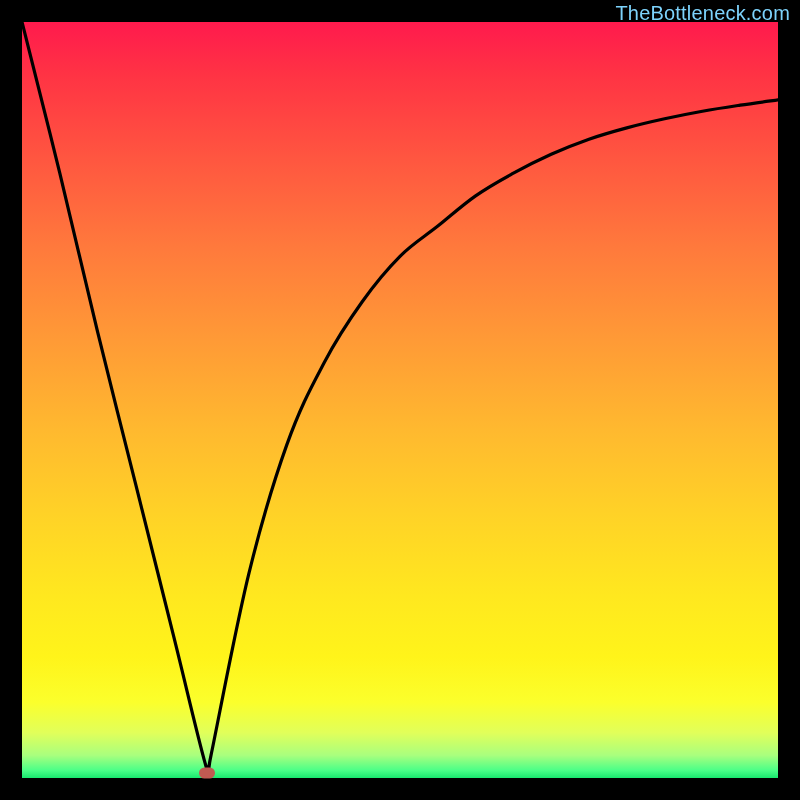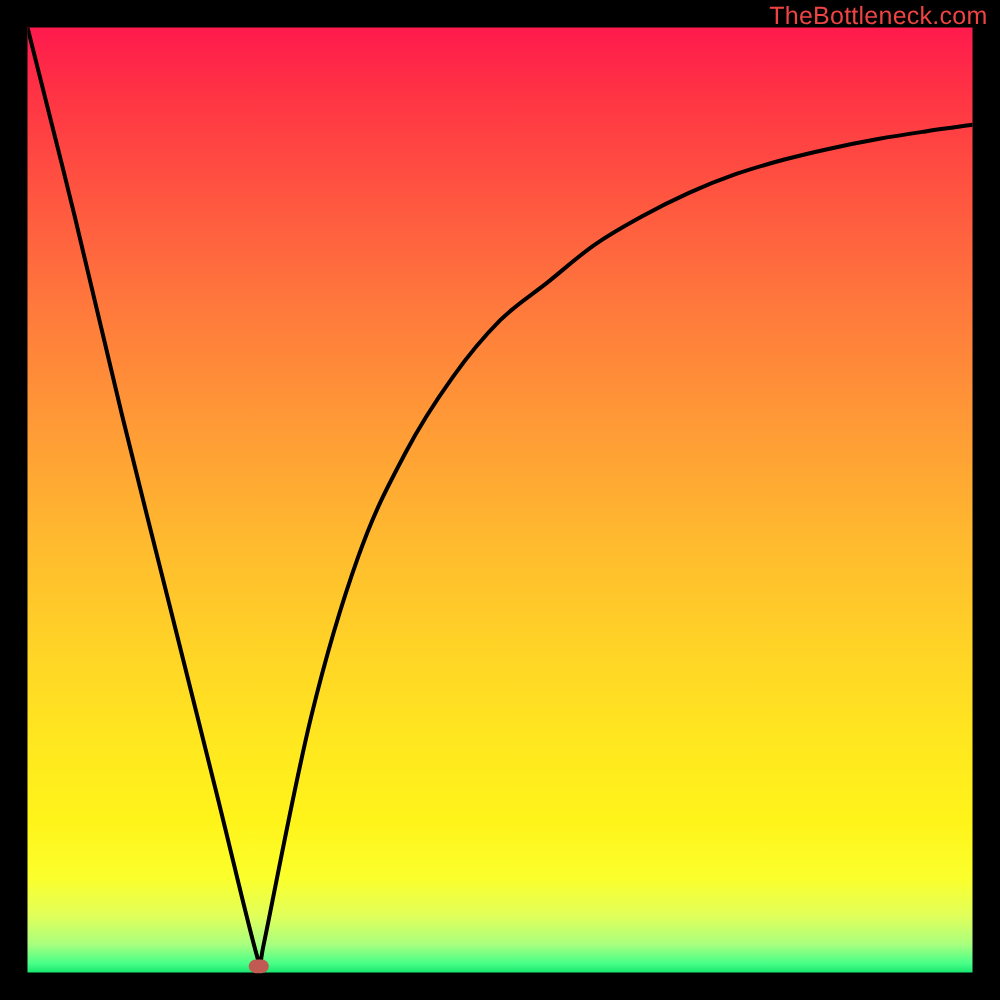--- a/index.html
+++ b/index.html
@@ -33,21 +33,21 @@
       #19e86f 100%
     );
   }
   .watermark {
     position: absolute;
     top: 2px;
     right: 10px;
     font-family: Arial, Helvetica, sans-serif;
     font-size: 20px;
     font-weight: 500;
-    color: #ef4444;
+    color: #7dd3fc;
     letter-spacing: 0.2px;
     user-select: none;
   }
   svg.curve {
     position: absolute;
     left: 0;
     top: 0;
     width: 756px;
     height: 756px;
   }

